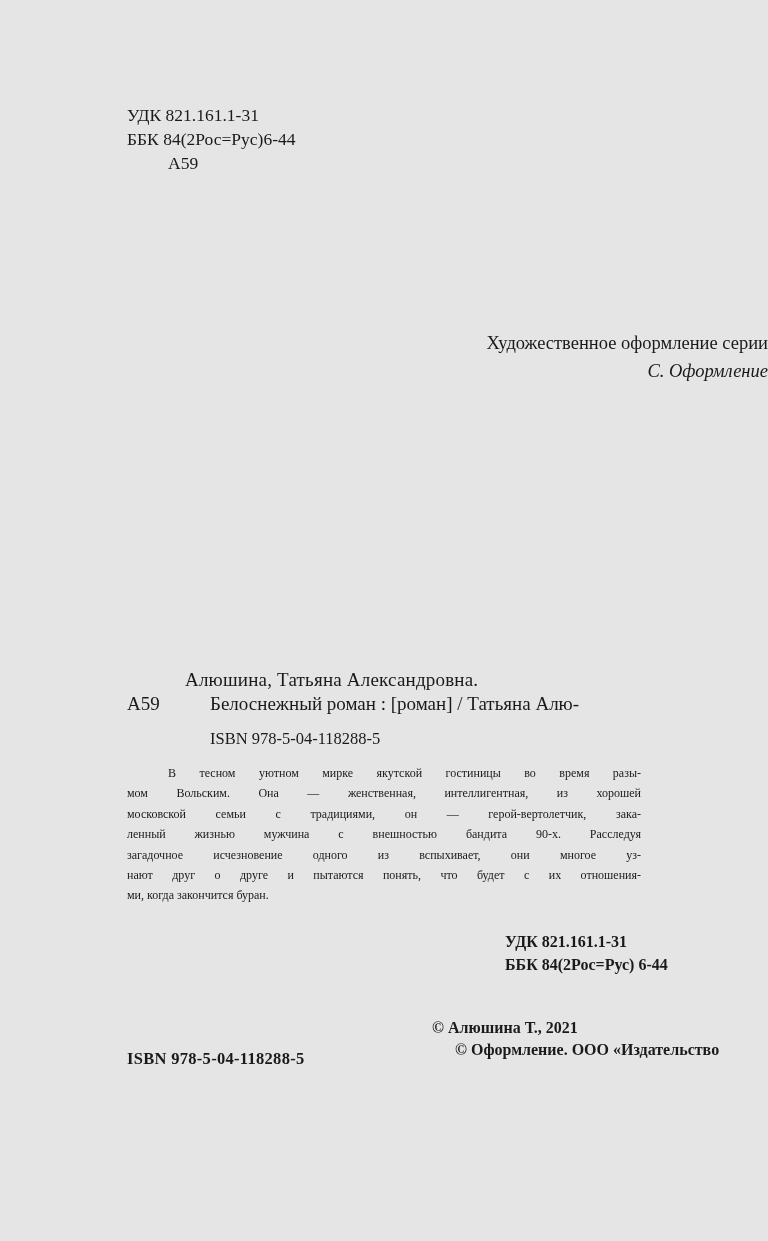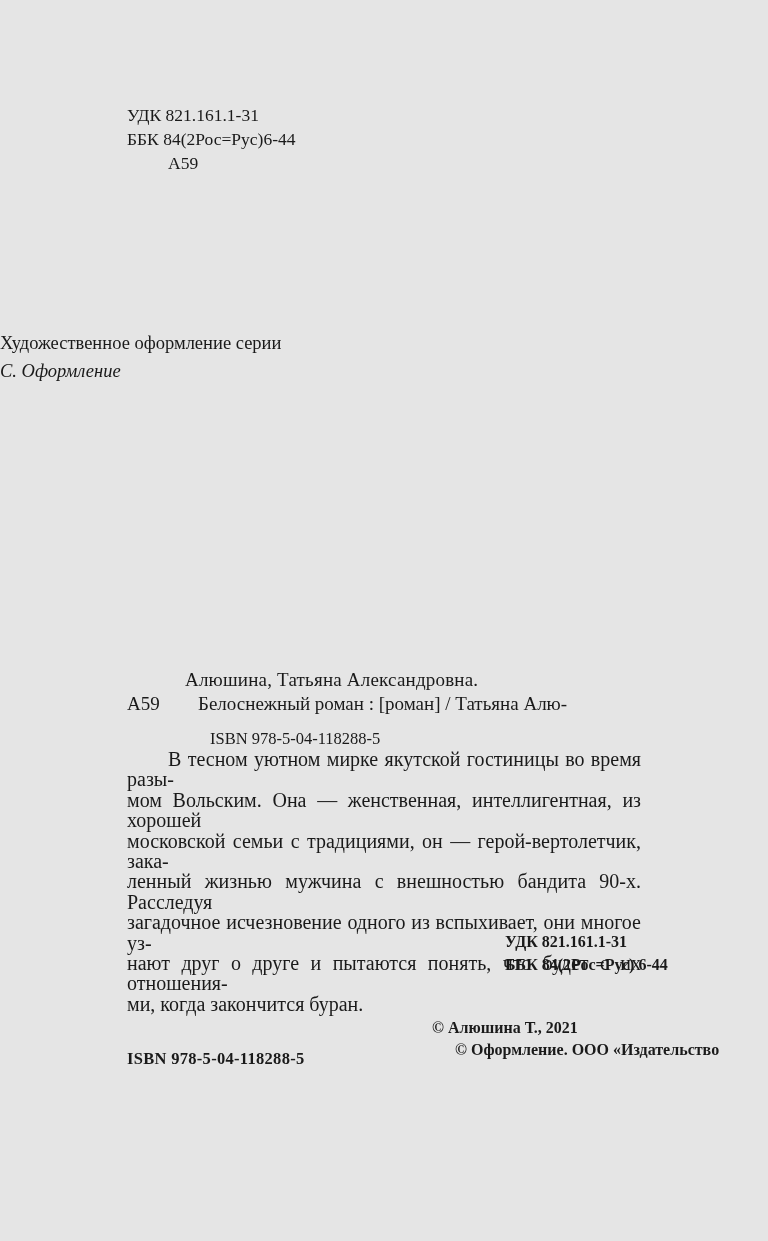--- a/index.html
+++ b/index.html
@@ -28,21 +28,21 @@
     line-height: 24px;
     white-space: nowrap;
   }
   .top-codes .sign { padding-left: 41px; }
 
   
   .series {
     left: 0;
     top: 329px;
     width: 768px;
-    text-align: left;
+    text-align: right;
     font-size: 18.5px;
     line-height: 28px;
   }
 
   
   .entry {
     left: 127px;
     top: 668px;
     width: 514px;
     font-size: 19px;
@@ -52,40 +52,40 @@
     margin-left: 58px;
     font-weight: normal;
     letter-spacing: 0.2px;
   }
   .entry-row { position: relative; }
   .entry-code {
     position: absolute;
     left: 0;
     top: 0;
   }
-  .citation { margin-left: 46px; }
+  .citation { margin-left: 58px; }
 
   
   .lines-justify > div {
     text-align: justify;
     text-align-last: justify;
   }
   .lines-justify > div:last-child { text-align-last: left; }
   .citation > div:first-child { text-indent: 25px; }
 
   .isbn-line {
     margin-left: 83px;
     margin-top: 13px;
     font-size: 16.5px;
     line-height: 21px;
   }
 
   .annotation {
-    margin-top: 0;
-    font-size: 20px;
+    margin-top: 14px;
+    font-size: 12px;
     line-height: 20.4px;
     font-family: Liberation Serif, serif;
   }
   .annotation > div:first-child { text-indent: 41px; }
 
   
   .codes-right {
     left: 505px;
     top: 931px;
     font-size: 16px;

